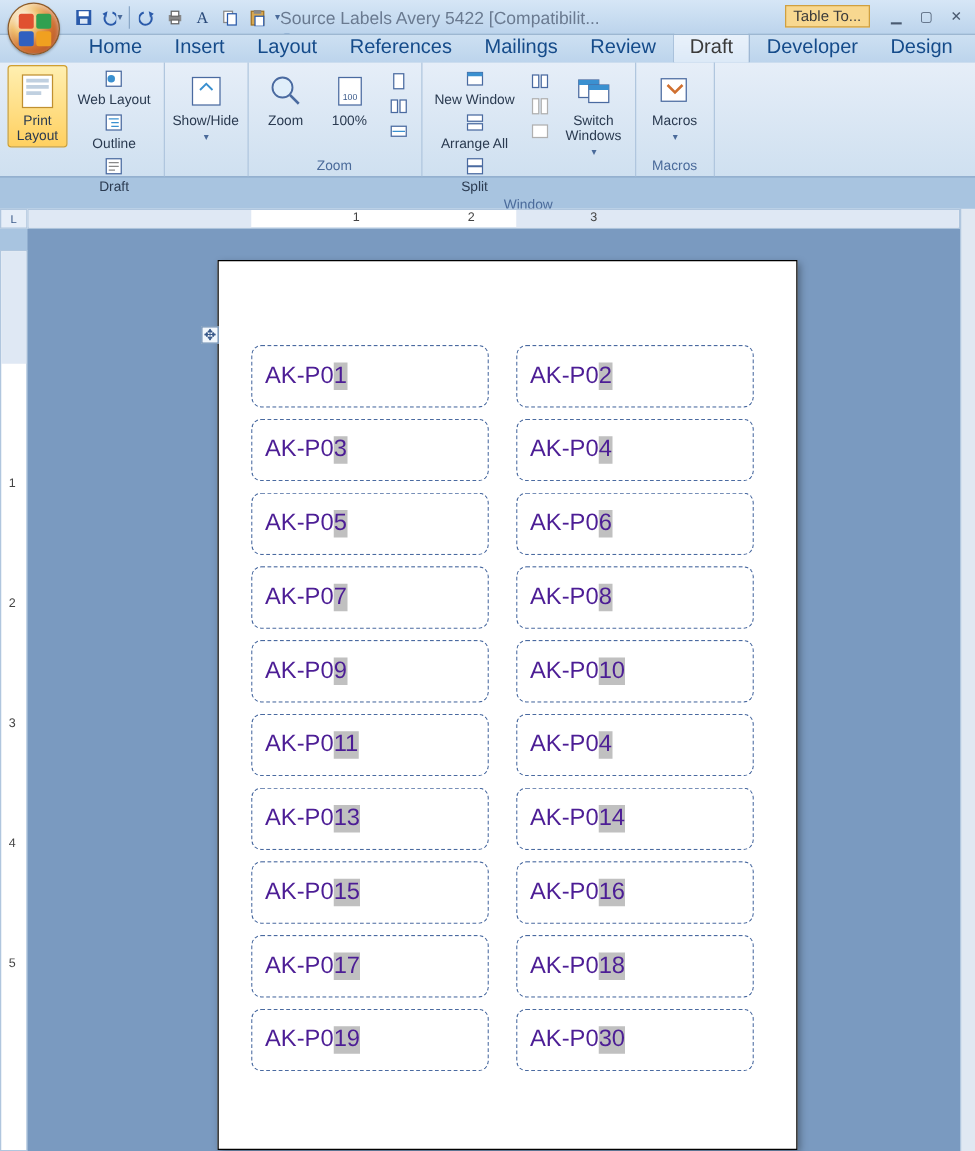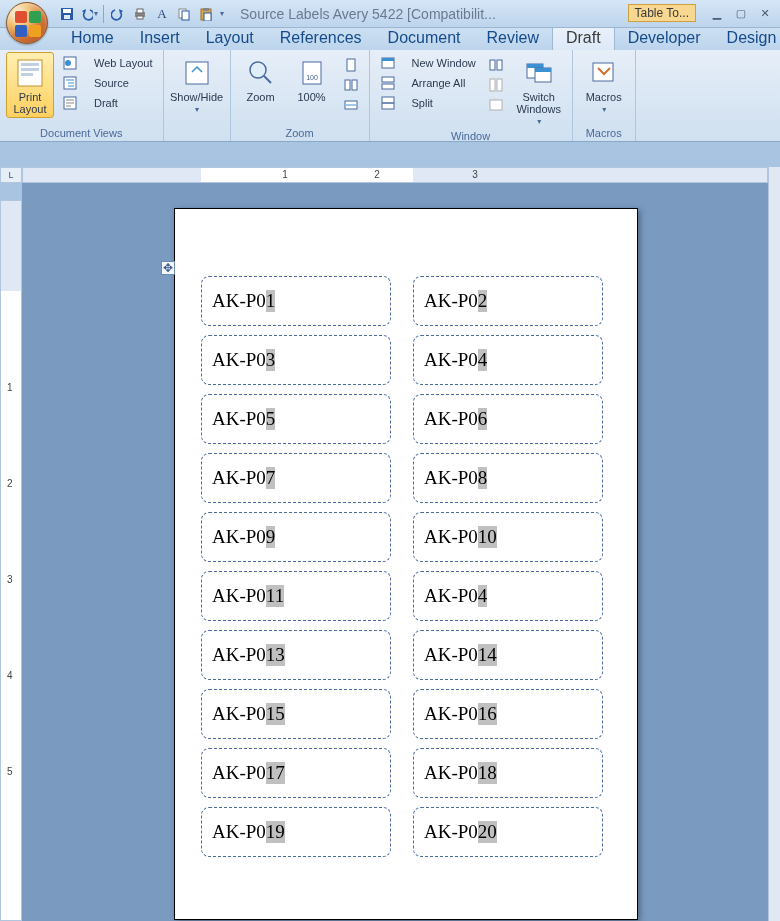--- a/index.html
+++ b/index.html
@@ -50,21 +50,21 @@
   }
   .qat-btn {
     width: 18px; height: 18px;
     display:flex; align-items:center; justify-content:center;
     color:#2a4a7a;
   }
   .qat-sep { width:1px; height:18px; background:#8aa8c8; margin:0 1px; }
   .title-text {
     color:#6a7a90;
     font-size: 14px;
-    margin-left: 16px;
+    margin-left: 0;
     white-space: nowrap;
     overflow: hidden;
   }
   .right-controls {
     position:absolute; right:4px; top:4px;
     display:flex; gap:2px; align-items:flex-start;
   }
   .table-tools {
     background:#f8d890;
     border:1px solid #d0a040;
@@ -122,22 +122,22 @@
     font-size:11px; color:#2a3a50;
     width: 54px;
   }
   .big-btn.hl {
     background: linear-gradient(to bottom, #ffefb0, #ffd060);
     border:1px solid #d0a030;
   }
   .big-ico { width:32px; height:32px; display:flex; align-items:center; justify-content:center; }
   .sml-list { display:flex; flex-direction:column; gap:2px; padding-top:2px; }
   .sml-btn {
-    display:flex; align-items:center; gap:16px;
-    padding:1px 4px; font-size:11px; color:#2a3a50;
+    display:flex; align-items:center; gap:3px;
+    padding:1px 4px; font-size:11px; color:#2a3a50;flex-direction:column;
   }
   .sml-ico { width:16px; height:16px; display:flex; align-items:center; justify-content:center; color:#2a5a9a; }
   .chev { font-size:8px; color:#4a6a9a; margin-left:1px; }
   
   .ruler-corner {
     position:absolute; left:0; top:167px;
     width:22px; height:16px;
     background:#e6eef8; border:1px solid #b0c6de;
     display:flex; align-items:center; justify-content:center;
     color:#3a5a8a; font-size:9px;
@@ -187,23 +187,23 @@
     top: 67px; left: 26px;
     display:flex; gap: 22px;
   }
   .label-col { display:flex; flex-direction:column; gap:9px; }
   .label-cell {
     width: 190px; height: 50px;
     border: 1px dashed #4a6aa0;
     border-radius: 8px;
     display:flex; align-items:center;
     padding-left:10px;
-    font-family: Liberation Serif, serif;
+    font-family: Liberation Sans, sans-serif;
     font-size: 19px;
-    color:#000000;
+    color:#4c1d95;
     text-align:center;
   }
   .hlchar { background:#c0c0c0; }
   
   .vscroll {
     position:absolute; right:0; top:167px; bottom:0; width:12px;
     background:#e0e8f2; border-left:1px solid #b0c6de;
   }
   svg { display:block; }
 </style>
@@ -264,21 +264,21 @@
     <div class="win-btn">▢</div>
     <div class="win-btn">✕</div>
   </div>
 </div>
 
 <div class="tabs-row">
   <div class="tab">Home</div>
   <div class="tab">Insert</div>
   <div class="tab">Page Layout</div>
   <div class="tab">References</div>
-  <div class="tab">Document</div>
+  <div class="tab">Mailings</div>
   <div class="tab">Review</div>
   <div class="tab active">Draft</div>
   <div class="tab">Developer</div>
   <div class="tab">Design</div>
   <div class="tab">Layout</div>
   <div style="flex:1"></div>
   <div class="tab" style="color:#1a4aa0;">◑</div>
 </div>
 
 <div class="ribbon">
@@ -309,36 +309,35 @@
         </div>
         <div class="sml-btn">
           <span class="sml-ico">
               <svg width="14" height="14">
                 <rect x="1" y="1" width="12" height="12" fill="#fff" stroke="#4a6aa0"></rect>
                 <line x1="3" y1="4" x2="11" y2="4" stroke="#3a90d0"></line>
                 <line x1="5" y1="7" x2="11" y2="7" stroke="#3a90d0"></line>
                 <line x1="5" y1="10" x2="11" y2="10" stroke="#3a90d0"></line>
               </svg>
             </span>
-          <span>Source</span>
+          <span>Outline</span>
         </div>
         <div class="sml-btn">
           <span class="sml-ico">
               <svg width="14" height="14">
                 <rect x="1" y="1" width="12" height="12" fill="#fff" stroke="#4a6aa0"></rect>
                 <line x1="3" y1="4" x2="11" y2="4" stroke="#888"></line>
                 <line x1="3" y1="7" x2="11" y2="7" stroke="#888"></line>
                 <line x1="3" y1="10" x2="8" y2="10" stroke="#888"></line>
               </svg>
             </span>
           <span>Draft</span>
         </div>
       </div>
     </div>
-    <div class="group-label">Document Views</div>
   </div>
 
   <div class="group">
     <div class="group-body">
       <div class="big-btn">
         <div class="big-ico">
           <svg width="26" height="26">
               <rect x="2" y="2" width="22" height="22" fill="#fff" stroke="#4a6aa0"></rect>
               <path d="M8 12 L13 7 L18 12" fill="none" stroke="#3a90d0" stroke-width="1.5"></path>
             </svg>
@@ -587,18 +586,18 @@
           <div class="label-cell">
             <span>AK-P0</span>
             <span class="hlchar">16</span>
           </div>
           <div class="label-cell">
             <span>AK-P0</span>
             <span class="hlchar">18</span>
           </div>
           <div class="label-cell">
             <span>AK-P0</span>
-            <span class="hlchar">20</span>
+            <span class="hlchar">30</span>
           </div>
         </div>
       </div>
   </div>
 </div>
 
 </body></html>

